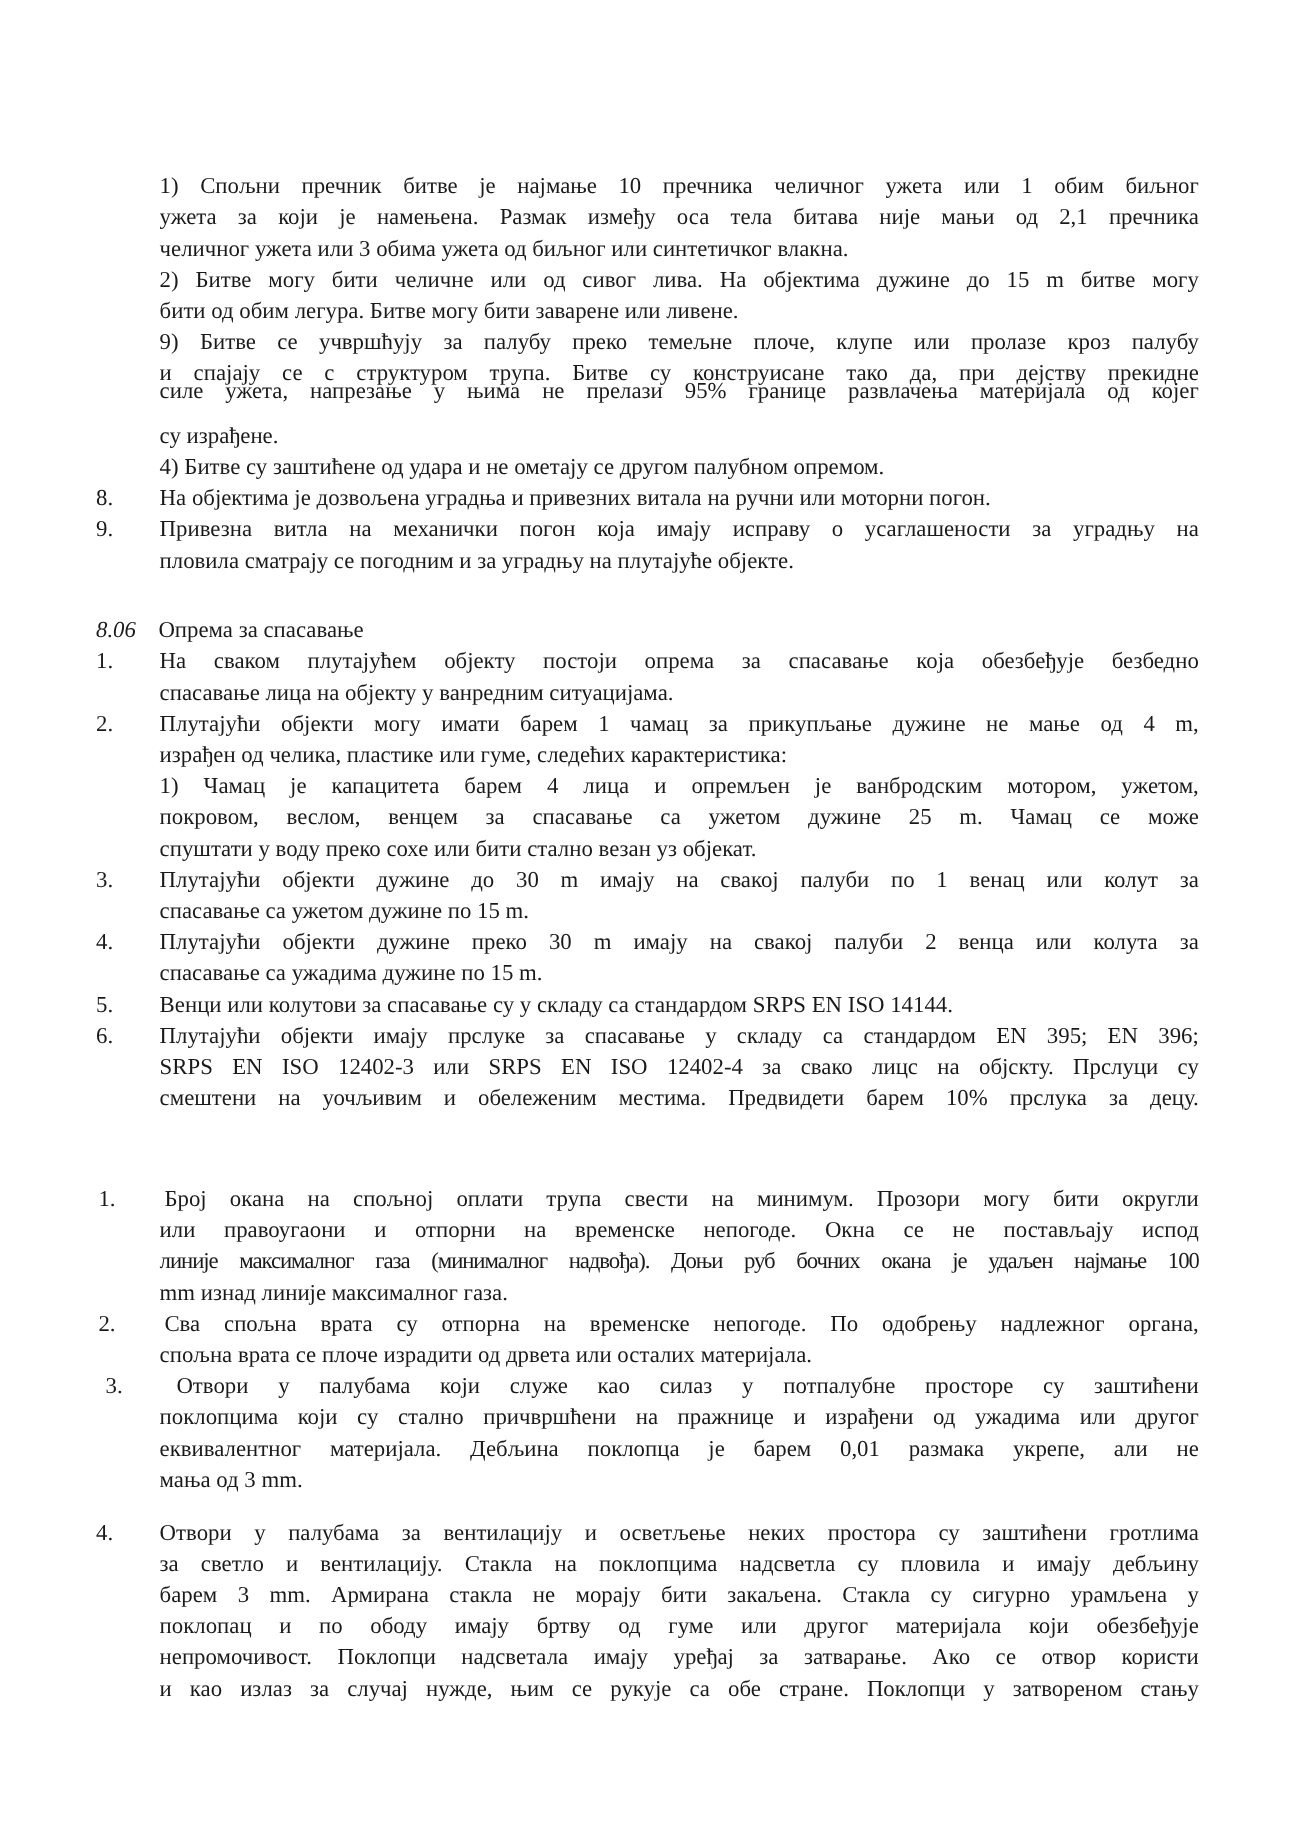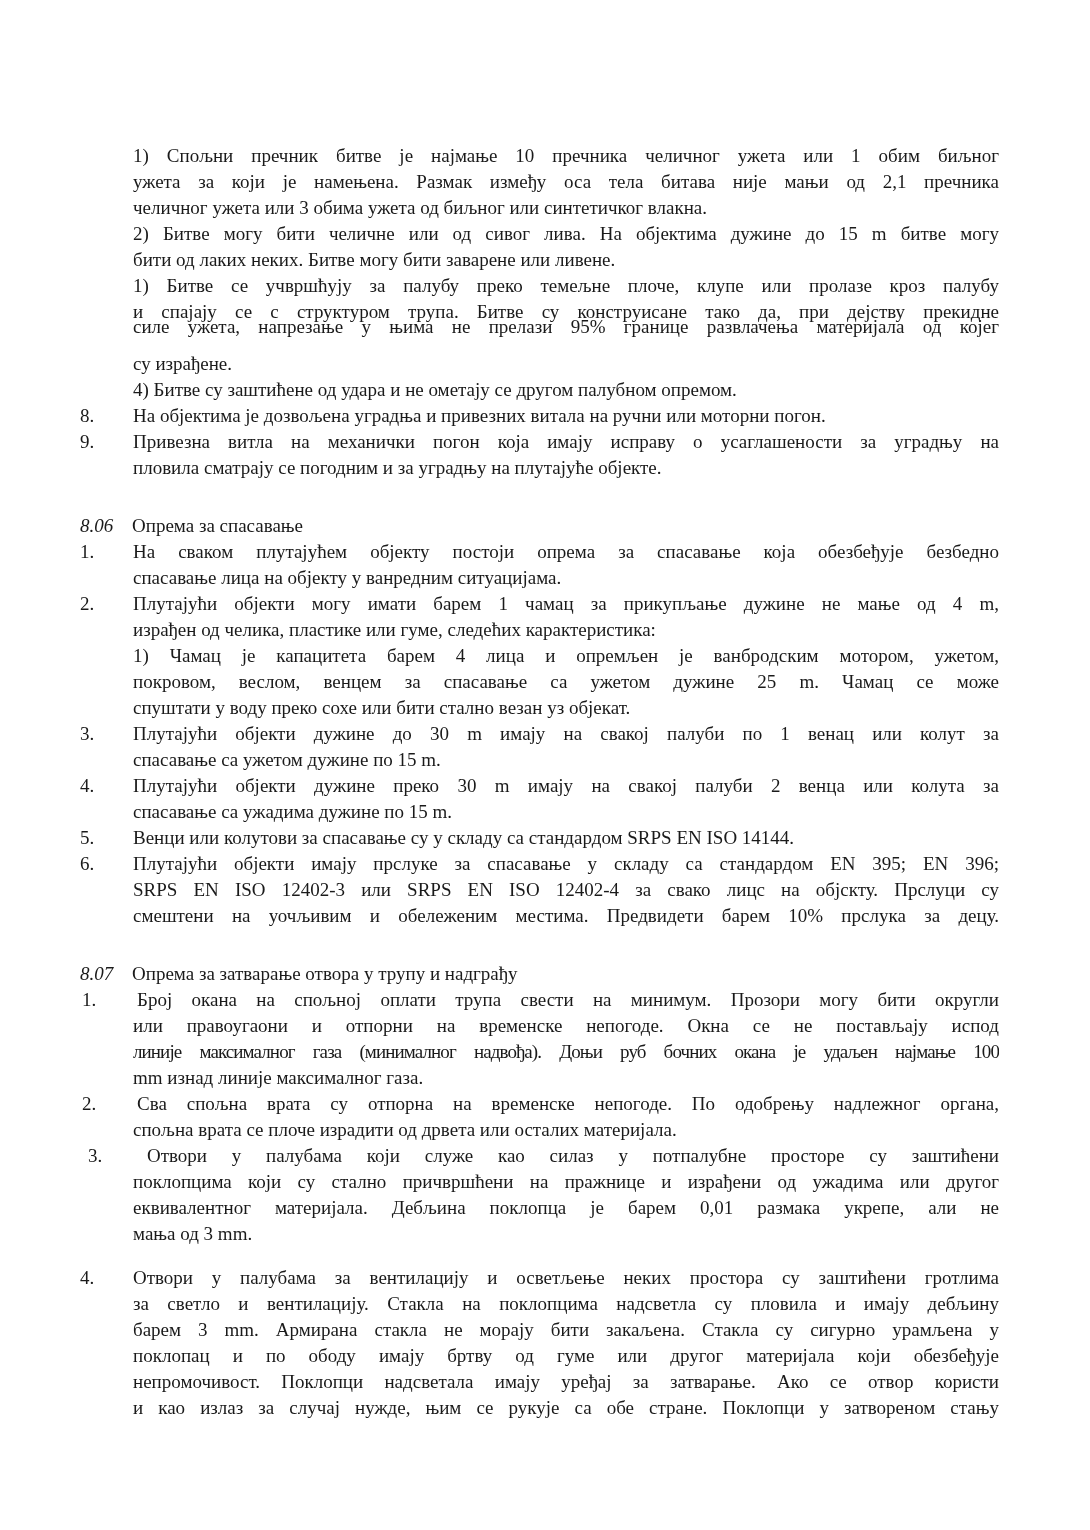--- a/index.html
+++ b/index.html
@@ -29,24 +29,24 @@
 
 <div class="page">
 
   <div>
     <div class="ln just" style="top:143px">1) Спољни пречник битве је најмање 10 пречника челичног ужета или 1 обим биљног</div>
     <div class="ln just" style="top:169px">ужета за који је намењена. Размак између оса тела битава није мањи од 2,1 пречника</div>
     <div class="ln" style="top:195px">челичног ужета или 3 обима ужета од биљног или синтетичког влакна.</div>
   </div>
   <div>
     <div class="ln just" style="top:221px;left:133px">2) Битве могу бити челичне или од сивог лива. На објектима дужине до 15 m битве могу</div>
-    <div class="ln" style="top:247px">бити од лаких неких. Битве могу бити заварене или ливене.</div>
+    <div class="ln" style="top:247px">бити од обим легура. Битве могу бити заварене или ливене.</div>
   </div>
   <div>
-    <div class="ln just" style="top:273px">1) Битве се учвршћују за палубу преко темељне плоче, клупе или пролазе кроз палубу</div>
+    <div class="ln just" style="top:273px">9) Битве се учвршћују за палубу преко темељне плоче, клупе или пролазе кроз палубу</div>
     <div class="ln just" style="top:299px">и спајају се с структуром трупа. Битве су конструисане тако да, при дејству прекидне</div>
     <div class="ln just" style="top:314px">силе ужета, напрезање у њима не прелази 95% границе развлачења материјала од којег</div>
     <div class="ln" style="top:351px">су израђене.</div>
   </div>
   <div>
     <div class="ln" style="top:377px">4)  Битве су заштићене од удара и не ометају се другом палубном опремом.</div>
   </div>
 
   <div>
     <div class="num" style="top:403px">8.</div>
@@ -94,23 +94,20 @@
     <div class="ln" style="top:825px">Венци или колутови за спасавање су у складу са стандардом SRPS EN ISO 14144.</div>
   </div>
 
   <div>
     <div class="num" style="top:851px">6.</div>
     <div class="ln just" style="top:851px">Плутајући објекти имају прслуке за спасавање у складу са стандардом EN 395; EN 396;</div>
     <div class="ln just" style="top:877px">SRPS EN ISO 12402-3 или SRPS EN ISO 12402-4 за свако лицс на објскту. Прслуци су</div>
     <div class="ln just" style="top:903px">смештени на уочљивим и обележеним местима. Предвидети барем 10% прслука за децу.</div>
   </div>
 
-  <div class="sec" style="top:961px">
-    <span class="sn">8.07</span><span>Опрема за затварање отвора у трупу и надграђу</span>
-  </div>
 
   <div>
     <div class="num" style="top:987px;left:82px">1.</div>
     <div class="ln just" style="top:987px;left:137px;width:862px">Број окана на спољној оплати трупа свести на минимум. Прозори могу бити округли</div>
     <div class="ln just" style="top:1013px">или правоугаони и отпорни на временске непогоде. Окна се не постављају испод</div>
     <div class="ln just" style="top:1039px;letter-spacing:-0.9px">линије максималног газа (минималног надвођа). Доњи руб бочних окана је удаљен најмање 100</div>
     <div class="ln" style="top:1065px">mm изнад линије максималног газа.</div>
   </div>
 
   <div>

